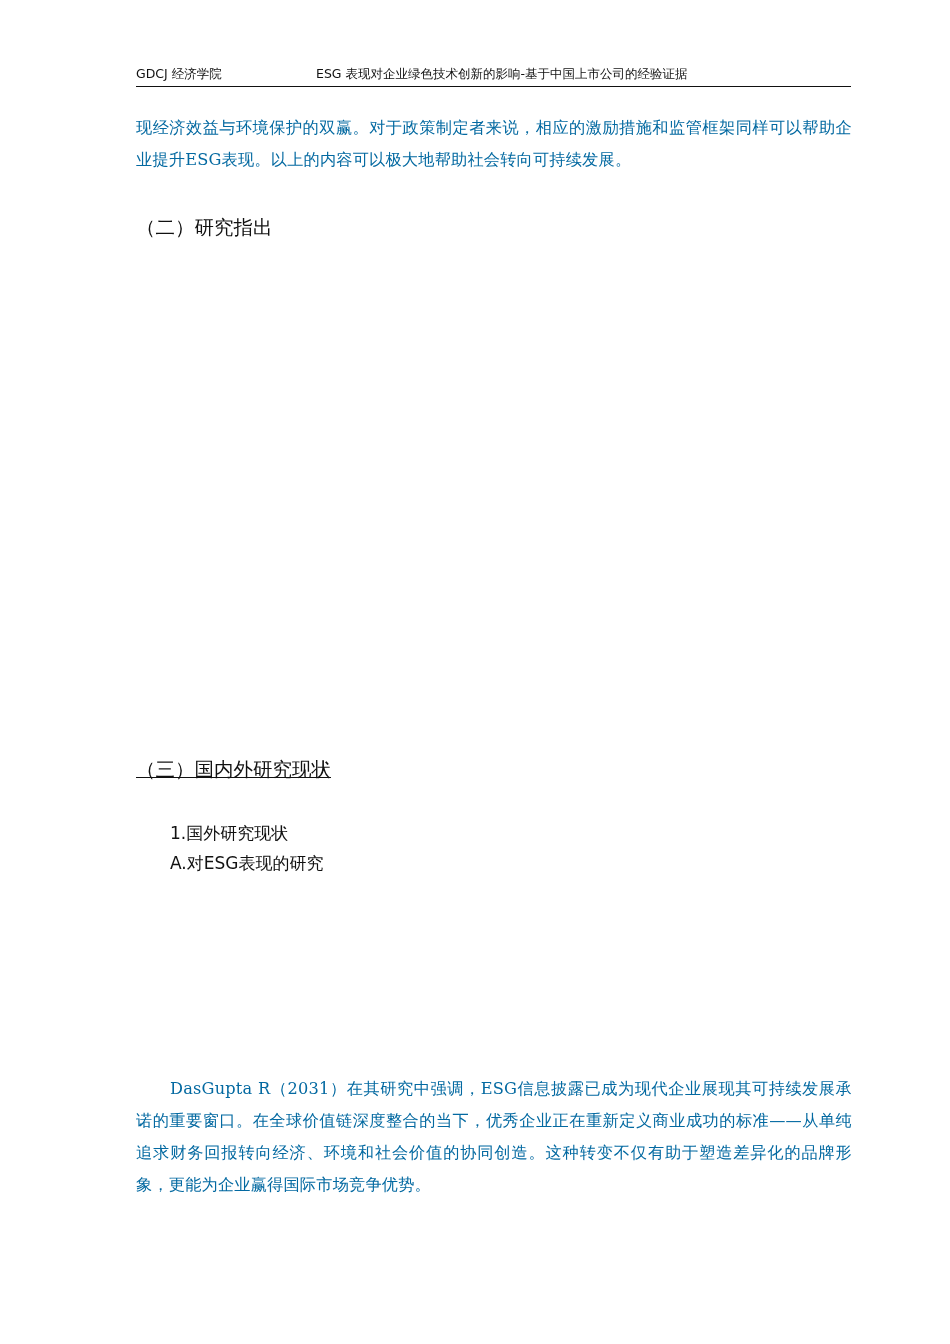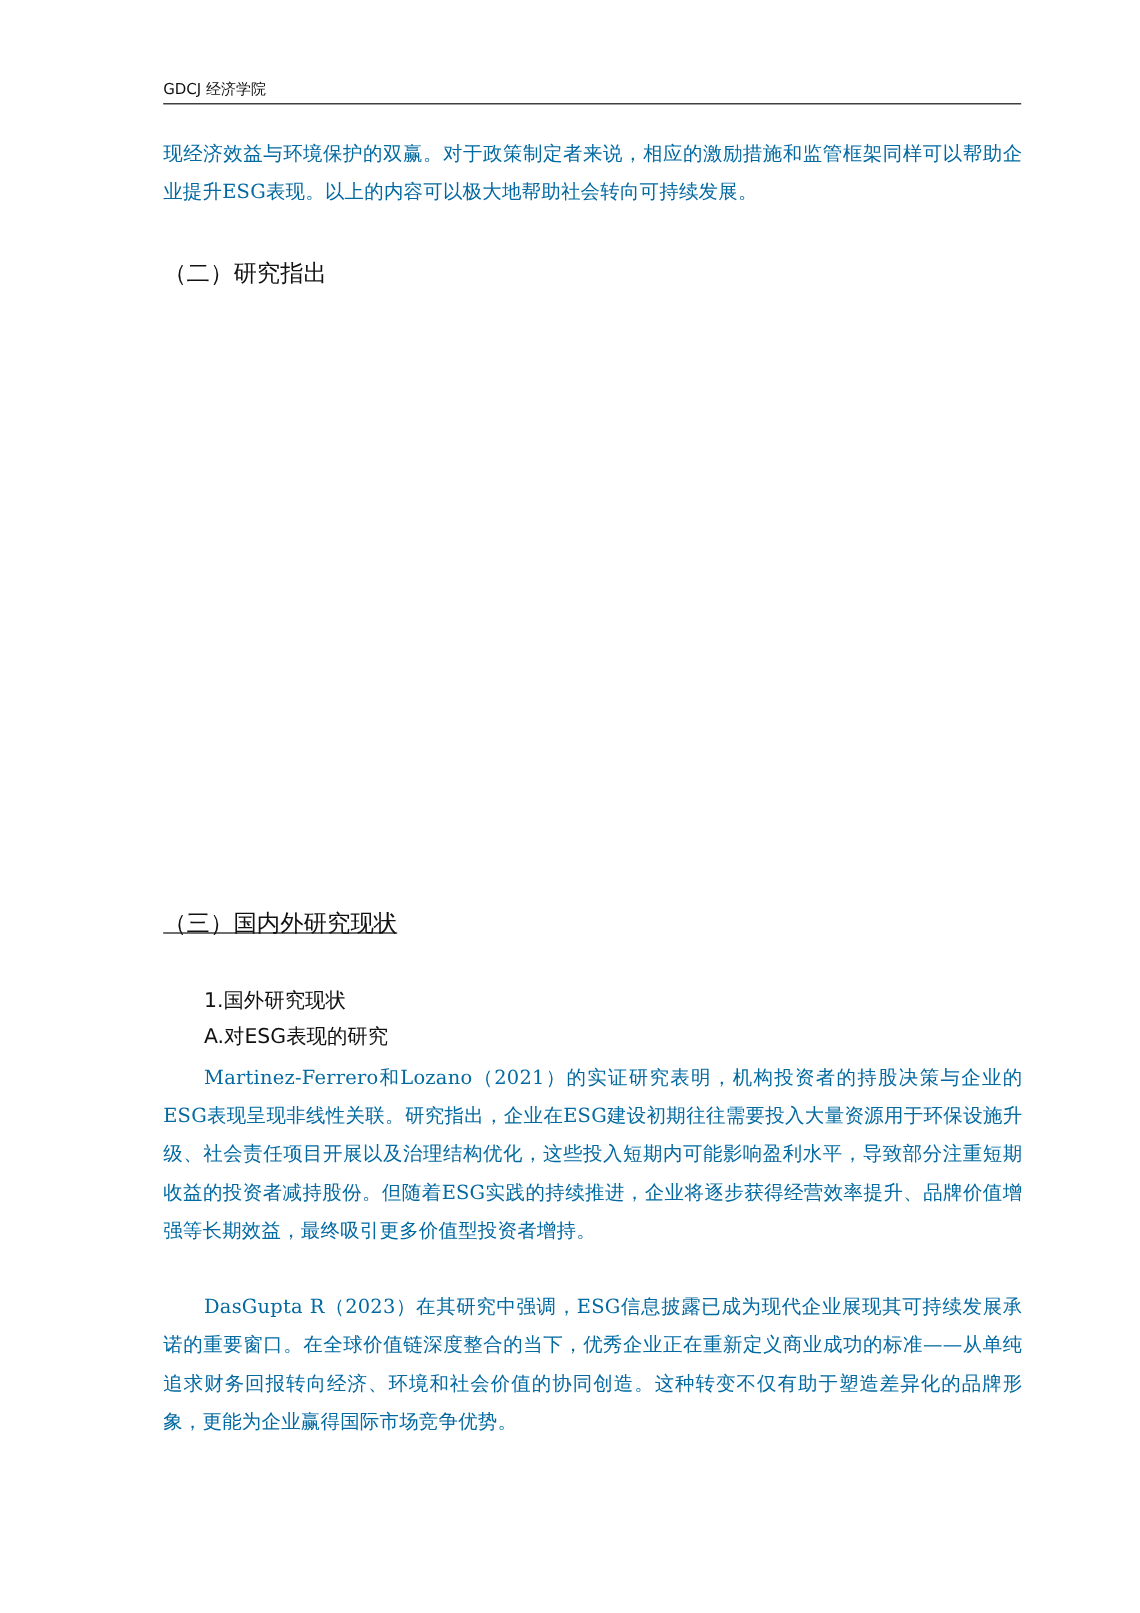--- a/index.html
+++ b/index.html
@@ -16,32 +16,32 @@
   .h3 { position: absolute; left: 170px; font-family: "DejaVu Sans", sans-serif; font-size: 17px; color: #111; }
   .footer { position: absolute; left: 0; width: 950px; top: 1246px; text-align: center; font-family: "DejaVu Sans", sans-serif; font-size: 14px; font-weight: bold; color: #111; }
 </style>
 </head>
 <body>
 
 <div class="page">
 
   <div class="header">
     <span class="header-left">GDCJ 经济学院</span>
+    <span class="header-center">ESG 表现对企业绿色技术创新的影响-基于中国上市公司的经验证据</span>
   </div>
   <div class="header-rule"></div>
 
   <div class="para body-text" style="top:112px;">现经济效益与环境保护的双赢。对于政策制定者来说，相应的激励措施和监管框架同样可以帮助企业提升ESG表现。以上的内容可以极大地帮助社会转向可持续发展。</div>
 
   <div class="h2" style="top:214px;">（二）研究指出</div>
 
 
 
   <div class="h2" style="top:756px;text-decoration:underline;">（三）国内外研究现状</div>
 
   <div class="h3" style="top:822px;">1.国外研究现状</div>
   <div class="h3" style="top:852px;">A.对ESG表现的研究</div>
 
-  <div class="para body-text indent" style="top:882px;">Martinez-Ferrero和Lozano（2021）的实证研究表明，机构投资者的持股决策与企业的ESG表现呈现非线性关联。研究指出，企业在ESG建设初期往往需要投入大量资源用于环保设施升级、社会责任项目开展以及治理结构优化，这些投入短期内可能影响盈利水平，导致部分注重短期收益的投资者减持股份。但随着ESG实践的持续推进，企业将逐步获得经营效率提升、品牌价值增强等长期效益，最终吸引更多价值型投资者增持。</div>
 
-  <div class="para body-text indent" style="top:1073px;">DasGupta R（2023）在其研究中强调，ESG信息披露已成为现代企业展现其可持续发展承诺的重要窗口。在全球价值链深度整合的当下，优秀企业正在重新定义商业成功的标准——从单纯追求财务回报转向经济、环境和社会价值的协同创造。这种转变不仅有助于塑造差异化的品牌形象，更能为企业赢得国际市场竞争优势。</div>
+  <div class="para body-text indent" style="top:1073px;">DasGupta R（2031）在其研究中强调，ESG信息披露已成为现代企业展现其可持续发展承诺的重要窗口。在全球价值链深度整合的当下，优秀企业正在重新定义商业成功的标准——从单纯追求财务回报转向经济、环境和社会价值的协同创造。这种转变不仅有助于塑造差异化的品牌形象，更能为企业赢得国际市场竞争优势。</div>
 
 
 </div>
 
 </body></html>

